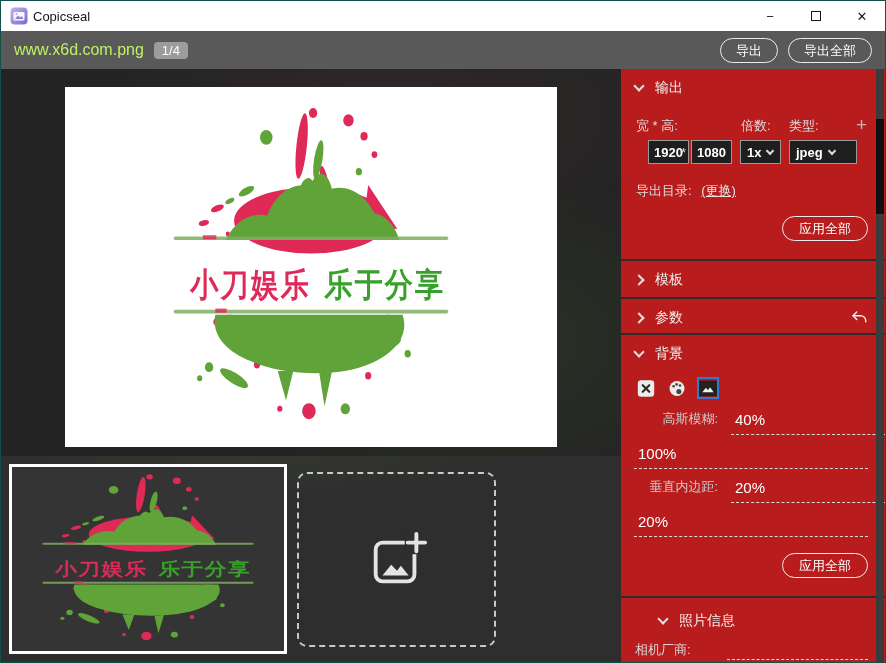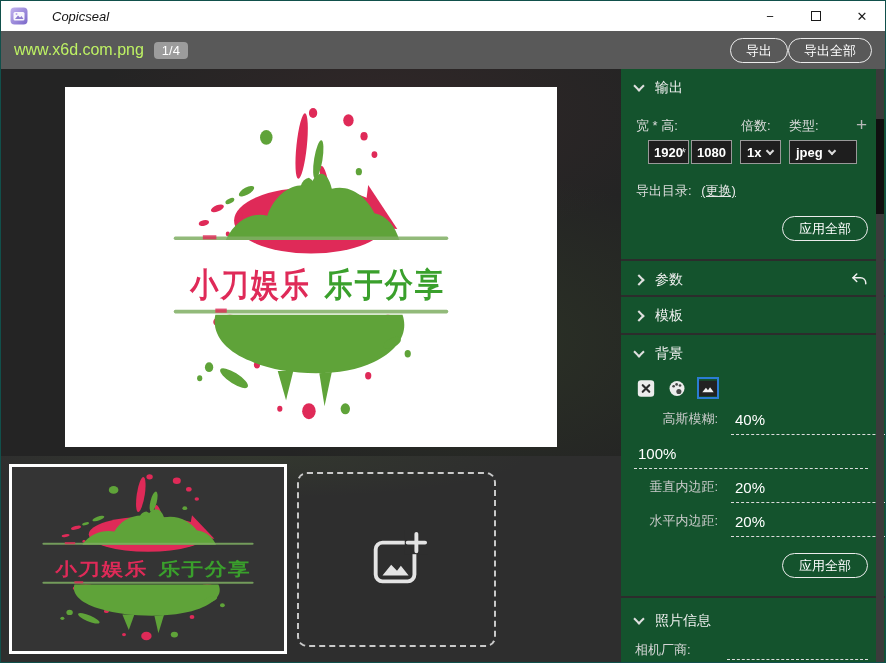--- a/index.html
+++ b/index.html
@@ -3,35 +3,35 @@
 <meta charset="utf-8">
 <style>
   * { margin:0; padding:0; box-sizing:border-box; }
   body { background:#000; font-family:"Liberation Sans", sans-serif; }
   .win { position:relative; width:886px; height:663px; background:#2d2d2d;
          border:1px solid #11504b; overflow:hidden; }
 
   
   .titlebar { height:30px; background:#ffffff; display:flex; align-items:center; }
   .app-icon { width:18px; height:18px; margin-left:9px; }
-  .title-text { margin-left:24px; font-size:13px; color:#151515;font-style:italic; }
+  .title-text { margin-left:5px; font-size:13px; color:#151515; }
   .win-controls { margin-left:auto; display:flex; height:100%; }
   .ctrl { width:46px; height:100%; display:flex; align-items:center; justify-content:center;
           color:#1a1a1a; font-size:13px; cursor:default; }
   .max-box { width:10px; height:10px; border:1.3px solid #1a1a1a; }
 
   
   .headerbar { height:38px; background:#595959; display:flex; align-items:center; padding:0 13px; }
   .filename { color:#bef264; font-size:16px; }
   .page-badge { margin-left:10px; background:#9c9c9c; color:#fff; font-size:13px;
                 border-radius:4px; padding:1px 8px; }
   .pill { border:1px solid #ececec; border-radius:15px; background:transparent; color:#fff;
           font-size:13px; padding:5px 15px; line-height:1; cursor:pointer;
           font-family:"Liberation Sans", sans-serif; }
-  .hdr-btns { margin-left:auto; display:flex; }
+  .hdr-btns { margin-left:auto; display:flex; gap:10px; }
 
   
   .main { position:absolute; left:0; top:68px; width:620px; bottom:0; background:#2e2e2e; }
   .preview { height:387px; background:
       radial-gradient(ellipse 420px 190px at 62% 12%, rgba(115,55,60,0.16), transparent 70%),
       radial-gradient(ellipse 380px 240px at 78% 70%, rgba(75,110,45,0.18), transparent 70%),
       #242424; display:flex; justify-content:center; }
   .canvas { width:492px; height:360px; margin-top:18px; background:#ffffff;
             display:flex; align-items:center; justify-content:center; }
   .logo-main { width:312px; height:330px; }
@@ -42,21 +42,21 @@
       #2e2e2e; }
   .thumb { position:absolute; left:8px; top:8px; width:278px; height:190px;
            border:3px solid #ffffff; background:#343434; display:flex;
            align-items:center; justify-content:center; cursor:pointer; }
   .logo-thumb { width:240px; height:176px; }
   .addbox { position:absolute; left:296px; top:16px; width:199px; height:175px;
             border:2px dashed #c9c9c9; border-radius:10px; display:flex;
             align-items:center; justify-content:center; cursor:pointer; }
 
   
-  .sidebar { position:absolute; left:620px; top:68px; right:0; bottom:0; background:#14532d;
+  .sidebar { position:absolute; left:620px; top:68px; right:0; bottom:0; background:#b91c1c;
              color:#e8e8e8; }
   .section { position:relative; border-bottom:2px solid #2c2c2c; }
   .sec-head { display:flex; align-items:center; height:37px; padding:0 14px; gap:12px;
               font-size:14px; color:#f0f0f0; cursor:pointer; }
   .chev { width:8px; height:8px; border-right:2px solid #e0e0e0; border-bottom:2px solid #e0e0e0;
           display:inline-block; flex:none; }
   .chev.right { transform:rotate(-45deg); }
   .chev.down  { transform:rotate(45deg); margin-top:-4px; }
   .undo-btn { margin-left:auto; width:24px; height:24px; display:flex; align-items:center;
               justify-content:center; cursor:pointer; }
@@ -95,21 +95,21 @@
   .bg-field { position:absolute; left:0; right:17px; display:flex; align-items:flex-end; }
   .f-label { width:97px; text-align:right; color:#cccccc; font-size:13px; padding-bottom:7px;
              flex:none; }
   .f-value { flex:1; margin-left:13px; background:transparent; border:none;
              border-bottom:1px dashed #dcdcdc; color:#fff; font-size:15px;
              padding:2px 2px 6px 4px; font-family:"Liberation Sans", sans-serif; outline:none; }
   .row1 { top:74px; } .row2 { top:108px; } .row3 { top:142px; } .row4 { top:176px; }
   .apply-bg { top:218px; }
 
   
-  .sec-photo { border-bottom:none; height:66px; }
+  .sec-photo { border-bottom:none; height:66px;padding-left:24px; }
   .sec-photo .sec-head { padding-top:8px; }
   .camera-row { position:absolute; left:14px; top:43px; font-size:13px; color:#d6d6d6; }
   .camera-field { position:absolute; left:106px; right:17px; top:36px; height:26px;
                   background:transparent; border:none; border-bottom:1px dashed #dcdcdc;
                   color:#fff; font-size:14px; outline:none; }
 
   
   .scrollbar { position:absolute; right:1px; top:0; bottom:0; width:8px; background:#3b3b3b; }
   .scroll-thumb { position:absolute; left:0; width:8px; top:50px; height:95px; background:#101010;
                   cursor:pointer; }
@@ -253,37 +253,37 @@
           <span class="chev"></span>
         </div>
       </div>
       <div class="dir-row">
         <span>导出目录:</span>
         <span class="change-link">(更换)</span>
       </div>
       <button class="pill apply-btn apply-out">应用全部</button>
     </div>
 
+    <div class="section sec-template">
+      <div class="sec-head">
+        <span class="chev right"></span>
+        <span>模板</span>
+      </div>
+    </div>
+
     <div class="section sec-params">
       <div class="sec-head">
         <span class="chev right"></span>
         <span>参数</span>
         <span class="undo-btn">
           <svg width="18" height="18" viewBox="0 0 24 24" fill="none">
             <path d="M9 4 L4 9 L9 14" stroke="#efefef" stroke-width="2" stroke-linecap="round" stroke-linejoin="round"></path>
             <path d="M4 9 H14 C18 9 21 12 21 16 V17" stroke="#efefef" stroke-width="2" stroke-linecap="round"></path>
           </svg>
         </span>
-      </div>
-    </div>
-
-    <div class="section sec-template">
-      <div class="sec-head">
-        <span class="chev right"></span>
-        <span>模板</span>
       </div>
     </div>
 
     <div class="section sec-bg">
       <div class="sec-head">
         <span class="chev down"></span>
         <span>背景</span>
       </div>
       <div class="bg-icons">
         <span class="bg-ic">
@@ -313,21 +313,20 @@
         <input class="f-value" value="40%" style="">
       </div>
       <div class="bg-field row2">
         <input class="f-value" value="100%" style="">
       </div>
       <div class="bg-field row3">
         <span class="f-label">垂直内边距:</span>
         <input class="f-value" value="20%" style="">
       </div>
       <div class="bg-field row4">
-        <span class="f-label">水平内边距:</span>
         <input class="f-value" value="20%" style="">
       </div>
       <button class="pill apply-btn apply-bg">应用全部</button>
     </div>
 
     <div class="section sec-photo">
       <div class="sec-head">
         <span class="chev down"></span>
         <span>照片信息</span>
       </div>

